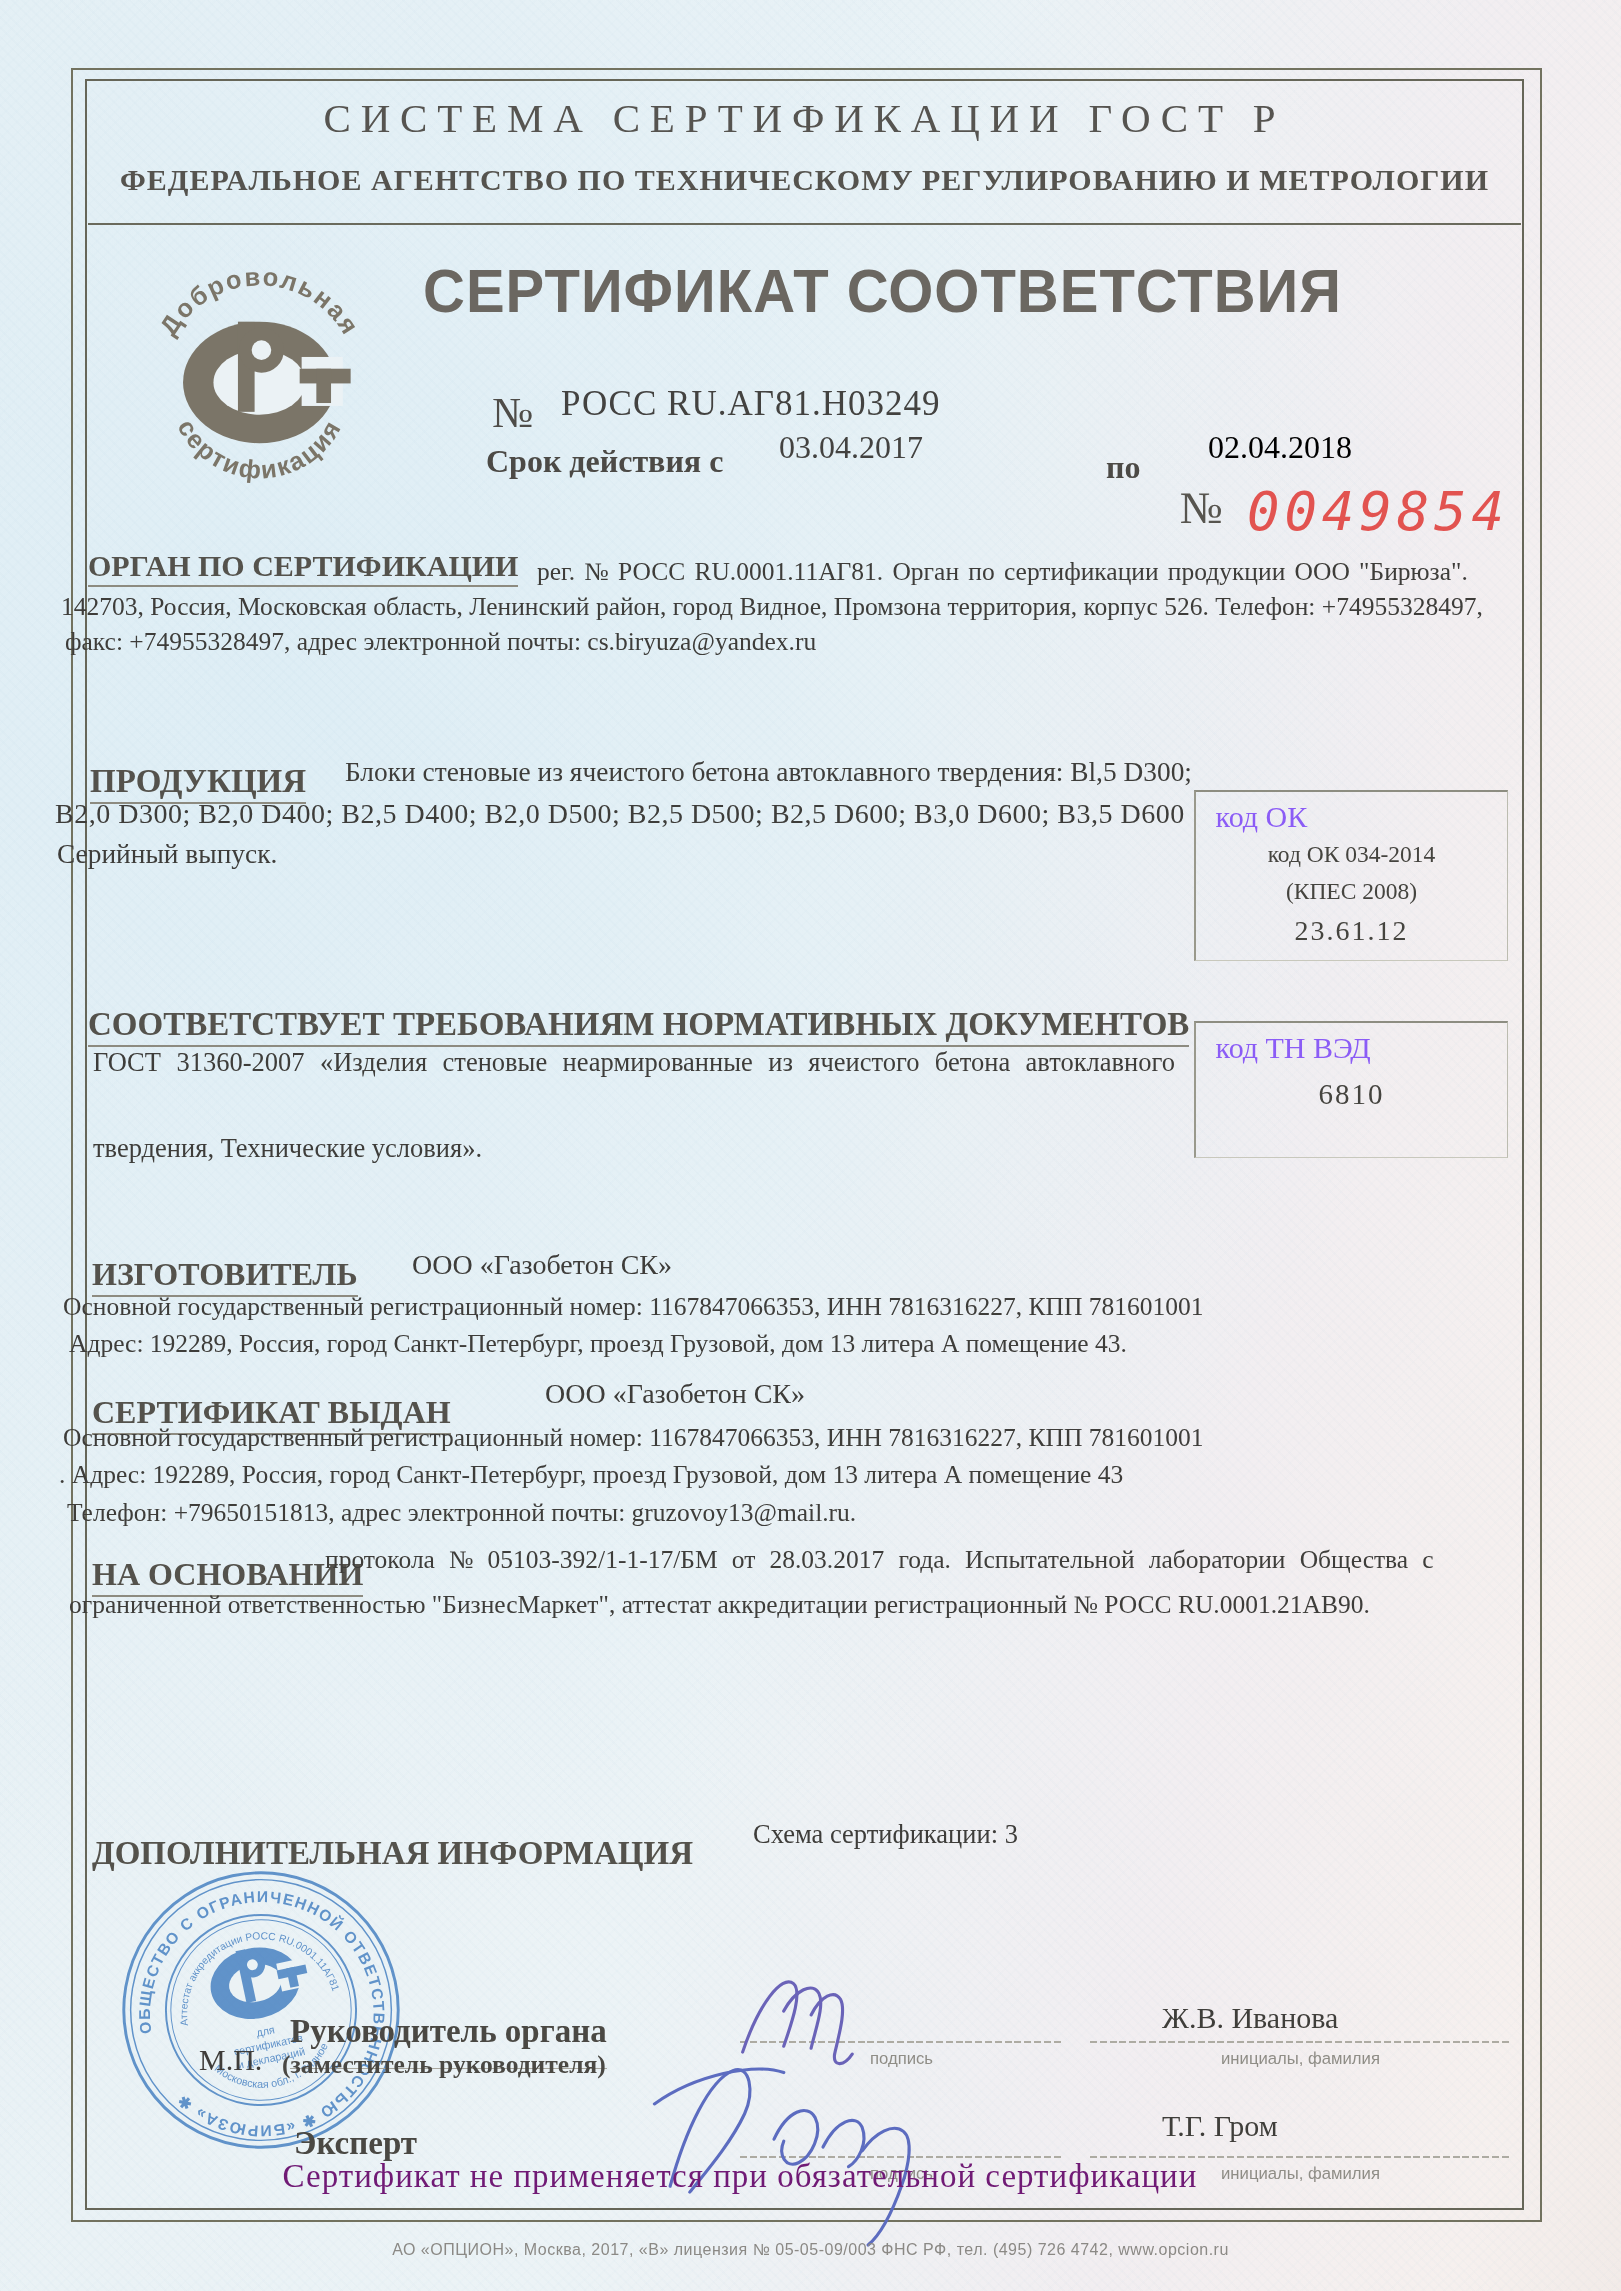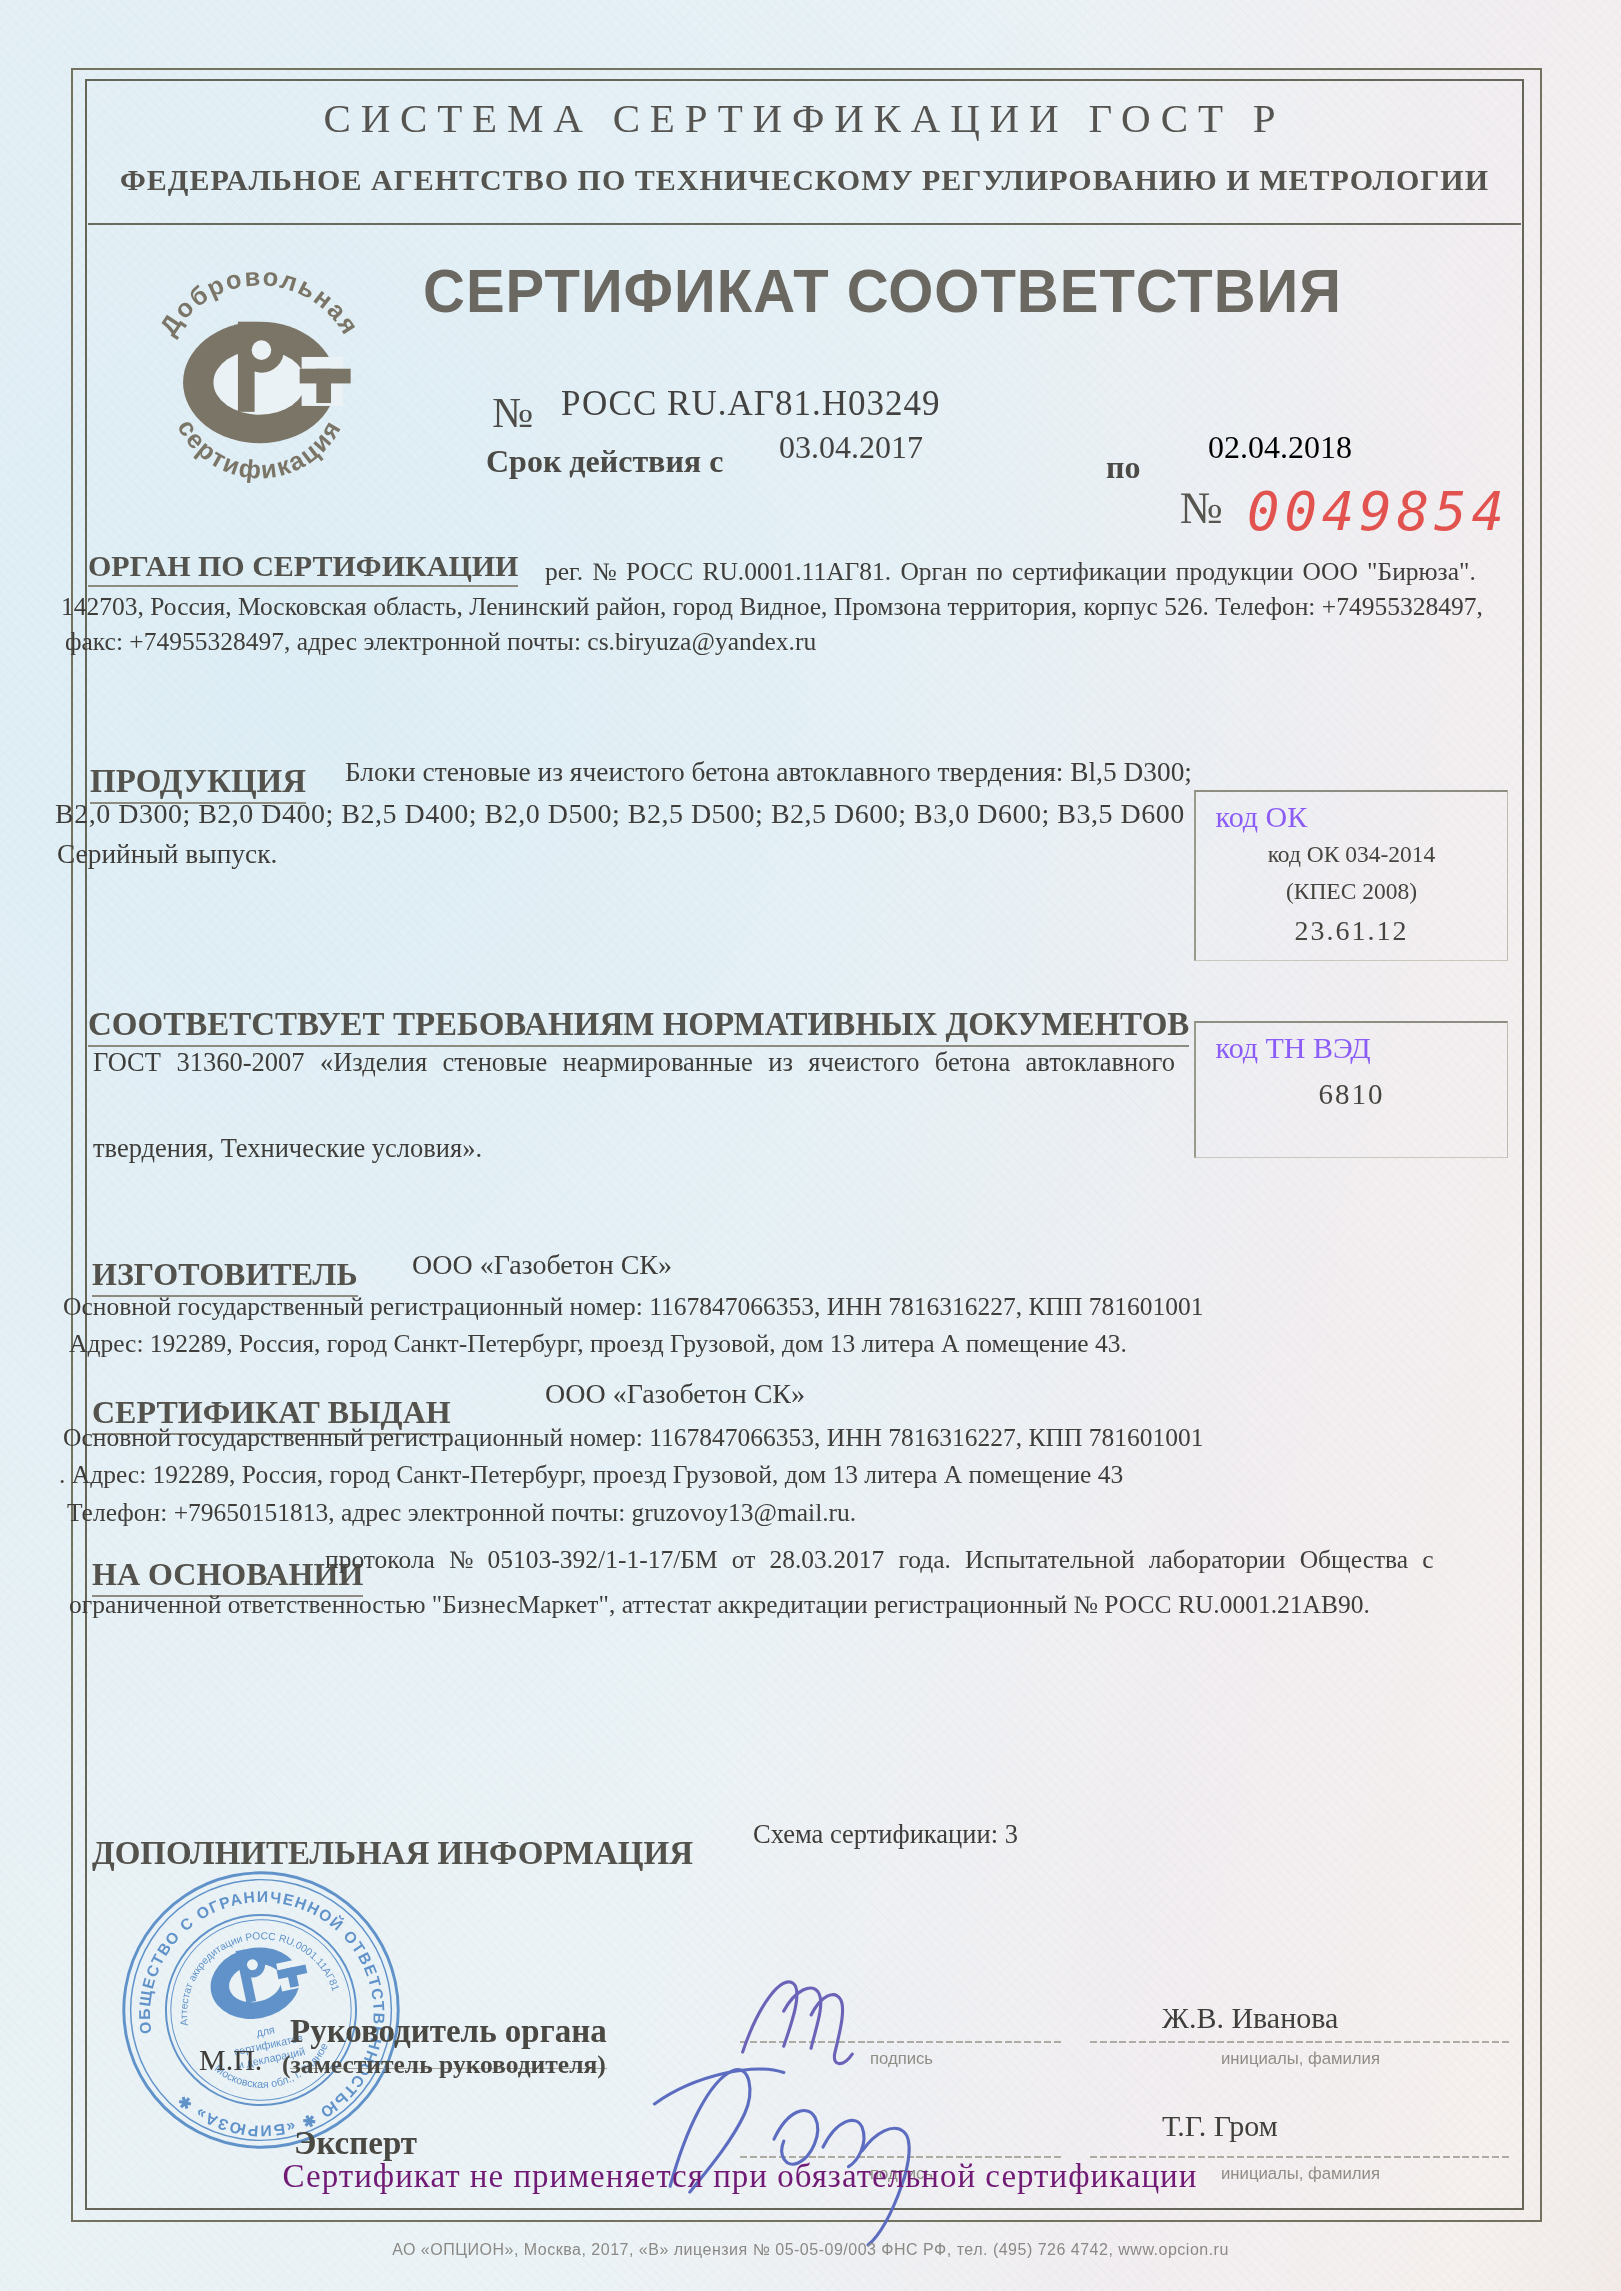--- a/index.html
+++ b/index.html
@@ -74,21 +74,21 @@
 <div class="abs serif nowrap" style="left:492px;top:388px;font-size:43px;color:#4e4c48;">№</div>
 <div class="abs serif nowrap" style="left:561px;top:384px;font-size:35px;color:#434240;letter-spacing:1px;">РОСС RU.АГ81.Н03249</div>
 <div class="abs serif nowrap" style="left:486px;top:443px;font-size:32px;font-weight:700;color:#4c4a46;">Срок действия  с</div>
 <div class="abs serif nowrap" style="left:779px;top:429px;font-size:32px;color:#434240;">03.04.2017</div>
 <div class="abs serif nowrap" style="left:1106px;top:449px;font-size:32px;font-weight:700;color:#4c4a46;">по</div>
 <div class="abs serif nowrap" style="left:1208px;top:429px;font-size:32px;color:#000000;">02.04.2018</div>
 <div class="abs serif nowrap" style="left:1180px;top:482px;font-size:45px;color:#57554f;">№</div>
 <div class="abs mono nowrap" style="left:1247px;top:480px;font-size:54px;color:#e25350;letter-spacing:4.9px;">0049854</div>
 
 <div class="abs label" style="left:88px;top:549px;font-size:30px;">ОРГАН ПО СЕРТИФИКАЦИИ</div>
-<div class="abs body-text" style="left:537px;top:557px;font-size:25.5px;word-spacing:2.9px;margin-left:8px;">рег. № РОСС RU.0001.11АГ81. Орган по сертификации продукции ООО "Бирюза".</div>
+<div class="abs body-text" style="left:537px;top:557px;font-size:25.5px;word-spacing:2.9px;">рег. № РОСС RU.0001.11АГ81. Орган по сертификации продукции ООО "Бирюза".</div>
 <div class="abs body-text" style="left:61px;top:592px;font-size:25.5px;">142703, Россия, Московская область, Ленинский район, город Видное, Промзона территория, корпус 526. Телефон: +74955328497,</div>
 <div class="abs body-text" style="left:65px;top:627px;font-size:25.5px;">факс: +74955328497, адрес электронной почты: cs.biryuza@yandex.ru</div>
 
 <div class="abs label" style="left:90px;top:763px;font-size:33px;">ПРОДУКЦИЯ</div>
 <div class="abs body-text" style="left:345px;top:757px;font-size:27.4px;">Блоки стеновые из ячеистого бетона автоклавного твердения: Bl,5 D300;</div>
 <div class="abs body-text" style="left:55px;top:798px;font-size:28px;letter-spacing:0.5px;">В2,0 D300; В2,0 D400; В2,5 D400; В2,0 D500; В2,5 D500; В2,5 D600; В3,0 D600; В3,5 D600</div>
 <div class="abs body-text" style="left:57px;top:839px;font-size:27.4px;">Серийный выпуск.</div>
 
 <div class="abs code-box serif" style="left:1194px;top:790px;width:314px;height:171px;">
   <div class="bx-label">код ОК</div>

